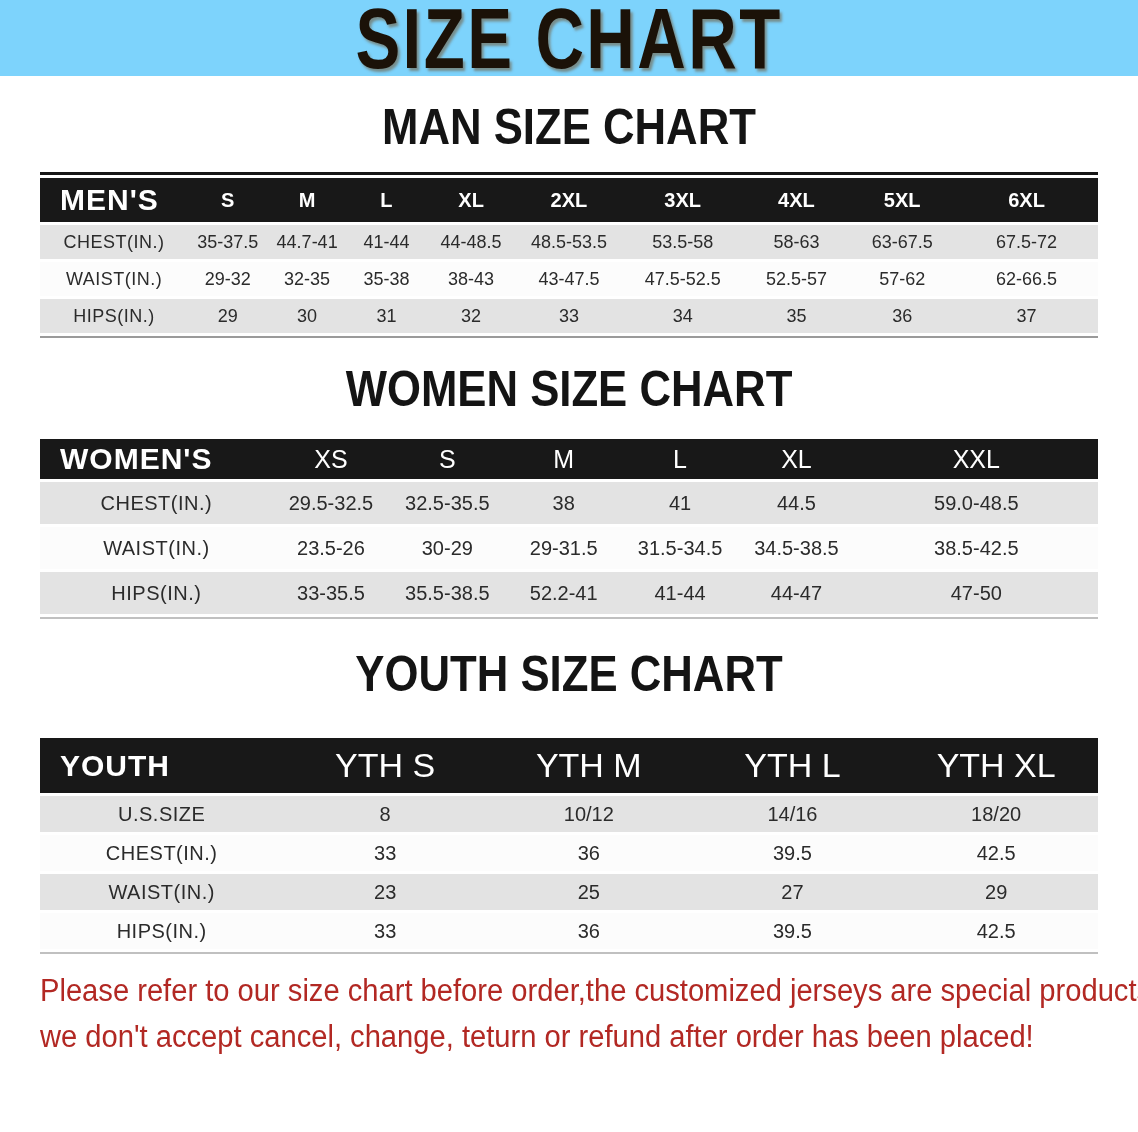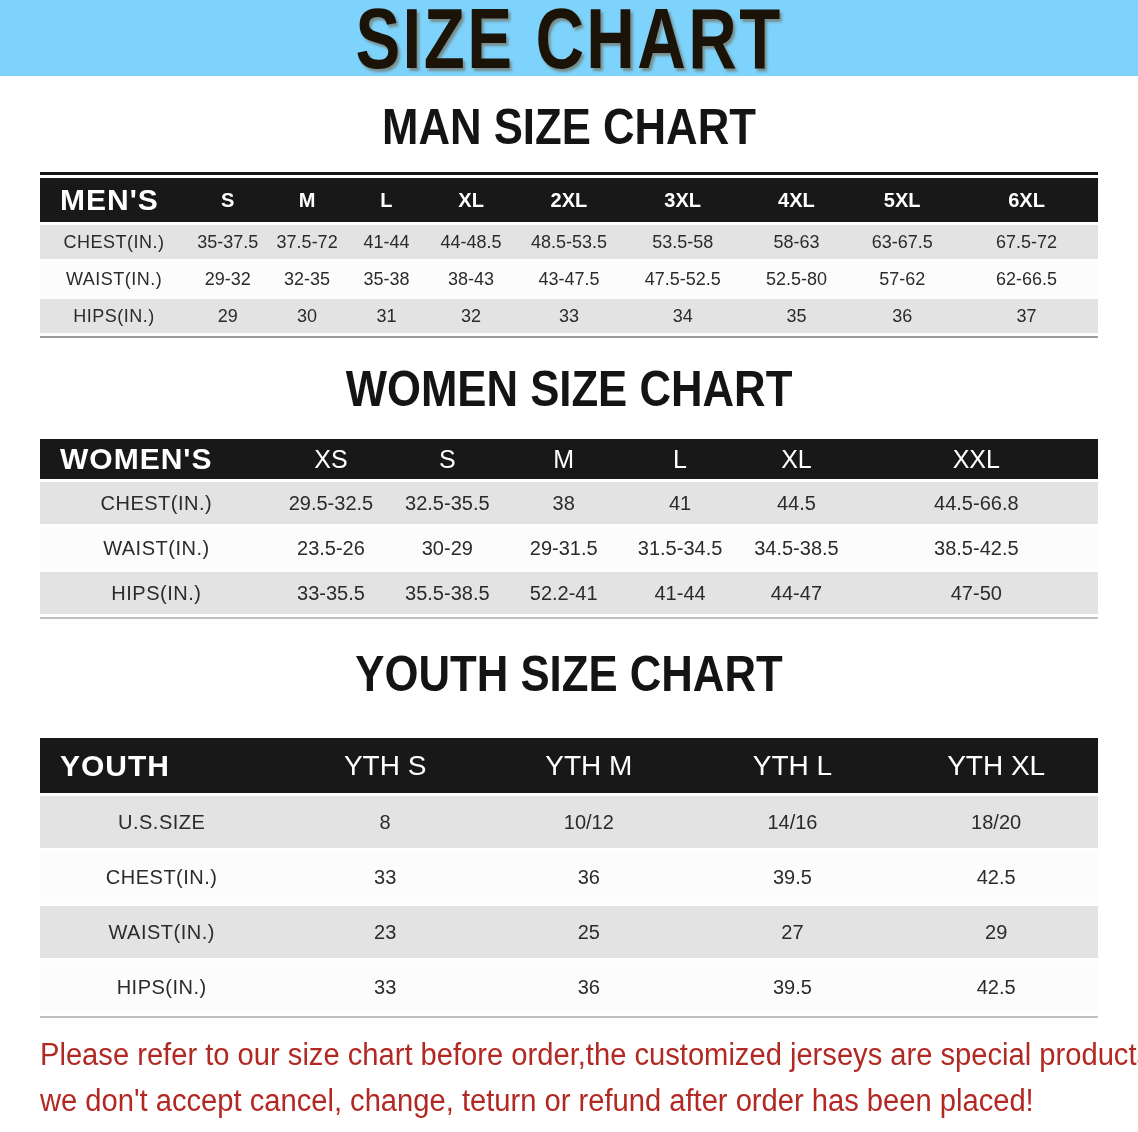--- a/index.html
+++ b/index.html
@@ -51,31 +51,31 @@
     font-size:30px; font-weight:bold; letter-spacing:1px;
     white-space:nowrap;
   }
   th.hsize { text-align:center; }
 
   .tbl-men   tr.hdr { height:44px;padding-left:8px; }
   .tbl-men   th.hsize { font-size:20px; font-weight:bold; }
   .tbl-women tr.hdr { height:40px; }
   .tbl-women th.hsize { font-size:25px; font-weight:400;text-align:center; }
   .tbl-youth tr.hdr { height:55px; }
-  .tbl-youth th.hsize { font-size:28px; font-weight:400; }
+  .tbl-youth th.hsize { font-size:34px; font-weight:400; }
 
   tbody tr:nth-child(odd)  td { background:#E3E3E3; }
   tbody tr:nth-child(even) td { background:#FCFCFC; }
   tbody td { text-align:center; color:#2b2b2b; }
 
   .tbl-men   tbody tr { height:34px; }
   .tbl-men   tbody td { font-size:18px; }
   .tbl-women tbody tr { height:42px; }
   .tbl-women tbody td { font-size:20px; }
-  .tbl-youth tbody tr { height:52px; }
+  .tbl-youth tbody tr { height:36px; }
   .tbl-youth tbody td { font-size:20px; }
 
   td.rlabel { letter-spacing:0.5px;margin-top:36px; }
 
   
   .tbl-men col.c-label { width:14%; }
   .tbl-men col.c1, .tbl-men col.c2, .tbl-men col.c3 { width:7.5%; }
   .tbl-men col.c4 { width:8.5%; }
   .tbl-men col.c5 { width:10%; }
   .tbl-men col.c6 { width:11.5%; }
@@ -133,38 +133,38 @@
           <th class="hsize">3XL</th>
           <th class="hsize">4XL</th>
           <th class="hsize">5XL</th>
           <th class="hsize">6XL</th>
         </tr>
       </thead>
       <tbody>
         <tr>
           <td class="rlabel">CHEST(IN.)</td>
           <td class="rval">35-37.5</td>
-          <td class="rval">37.5-72</td>
+          <td class="rval">44.7-41</td>
           <td class="rval">41-44</td>
           <td class="rval">44-48.5</td>
           <td class="rval">48.5-53.5</td>
           <td class="rval">53.5-58</td>
           <td class="rval">58-63</td>
           <td class="rval">63-67.5</td>
           <td class="rval">67.5-72</td>
         </tr>
         <tr>
           <td class="rlabel">WAIST(IN.)</td>
           <td class="rval">29-32</td>
           <td class="rval">32-35</td>
           <td class="rval">35-38</td>
           <td class="rval">38-43</td>
           <td class="rval">43-47.5</td>
           <td class="rval">47.5-52.5</td>
-          <td class="rval">52.5-80</td>
+          <td class="rval">52.5-57</td>
           <td class="rval">57-62</td>
           <td class="rval">62-66.5</td>
         </tr>
         <tr>
           <td class="rlabel">HIPS(IN.)</td>
           <td class="rval">29</td>
           <td class="rval">30</td>
           <td class="rval">31</td>
           <td class="rval">32</td>
           <td class="rval">33</td>
@@ -199,21 +199,21 @@
         </tr>
       </thead>
       <tbody>
         <tr>
           <td class="rlabel">CHEST(IN.)</td>
           <td class="rval">29.5-32.5</td>
           <td class="rval">32.5-35.5</td>
           <td class="rval">38</td>
           <td class="rval">41</td>
           <td class="rval">44.5</td>
-          <td class="rval">44.5-66.8</td>
+          <td class="rval">59.0-48.5</td>
         </tr>
         <tr>
           <td class="rlabel">WAIST(IN.)</td>
           <td class="rval">23.5-26</td>
           <td class="rval">30-29</td>
           <td class="rval">29-31.5</td>
           <td class="rval">31.5-34.5</td>
           <td class="rval">34.5-38.5</td>
           <td class="rval">38.5-42.5</td>
         </tr>

